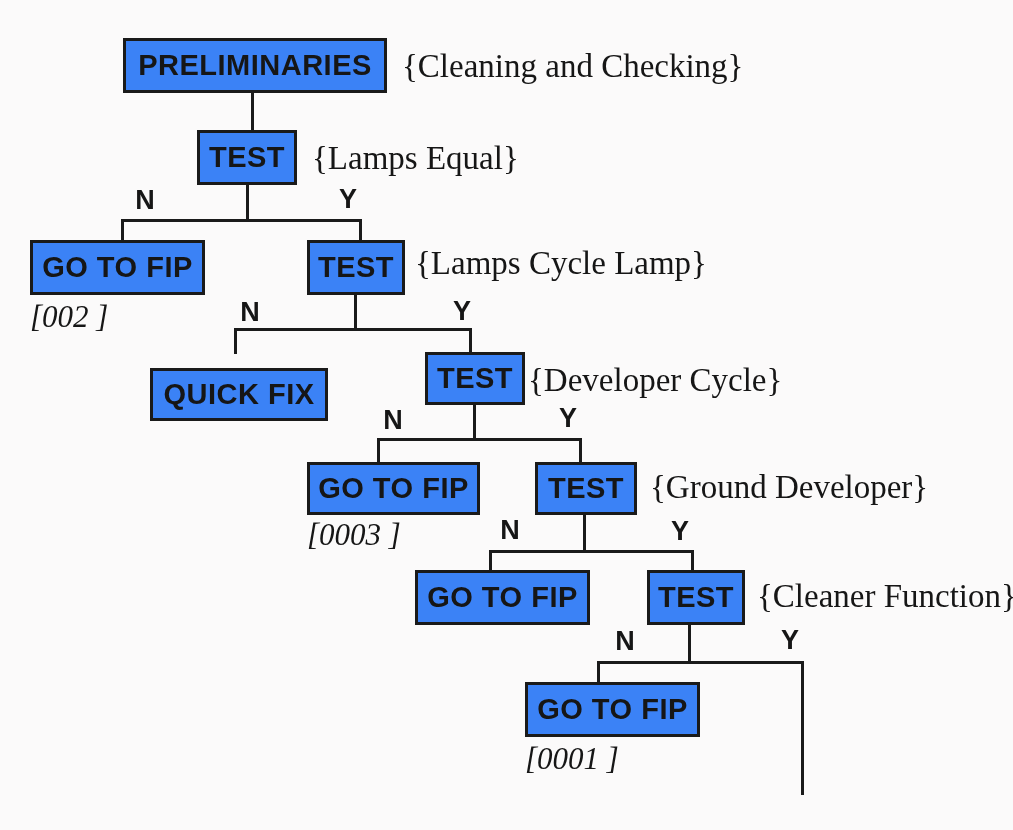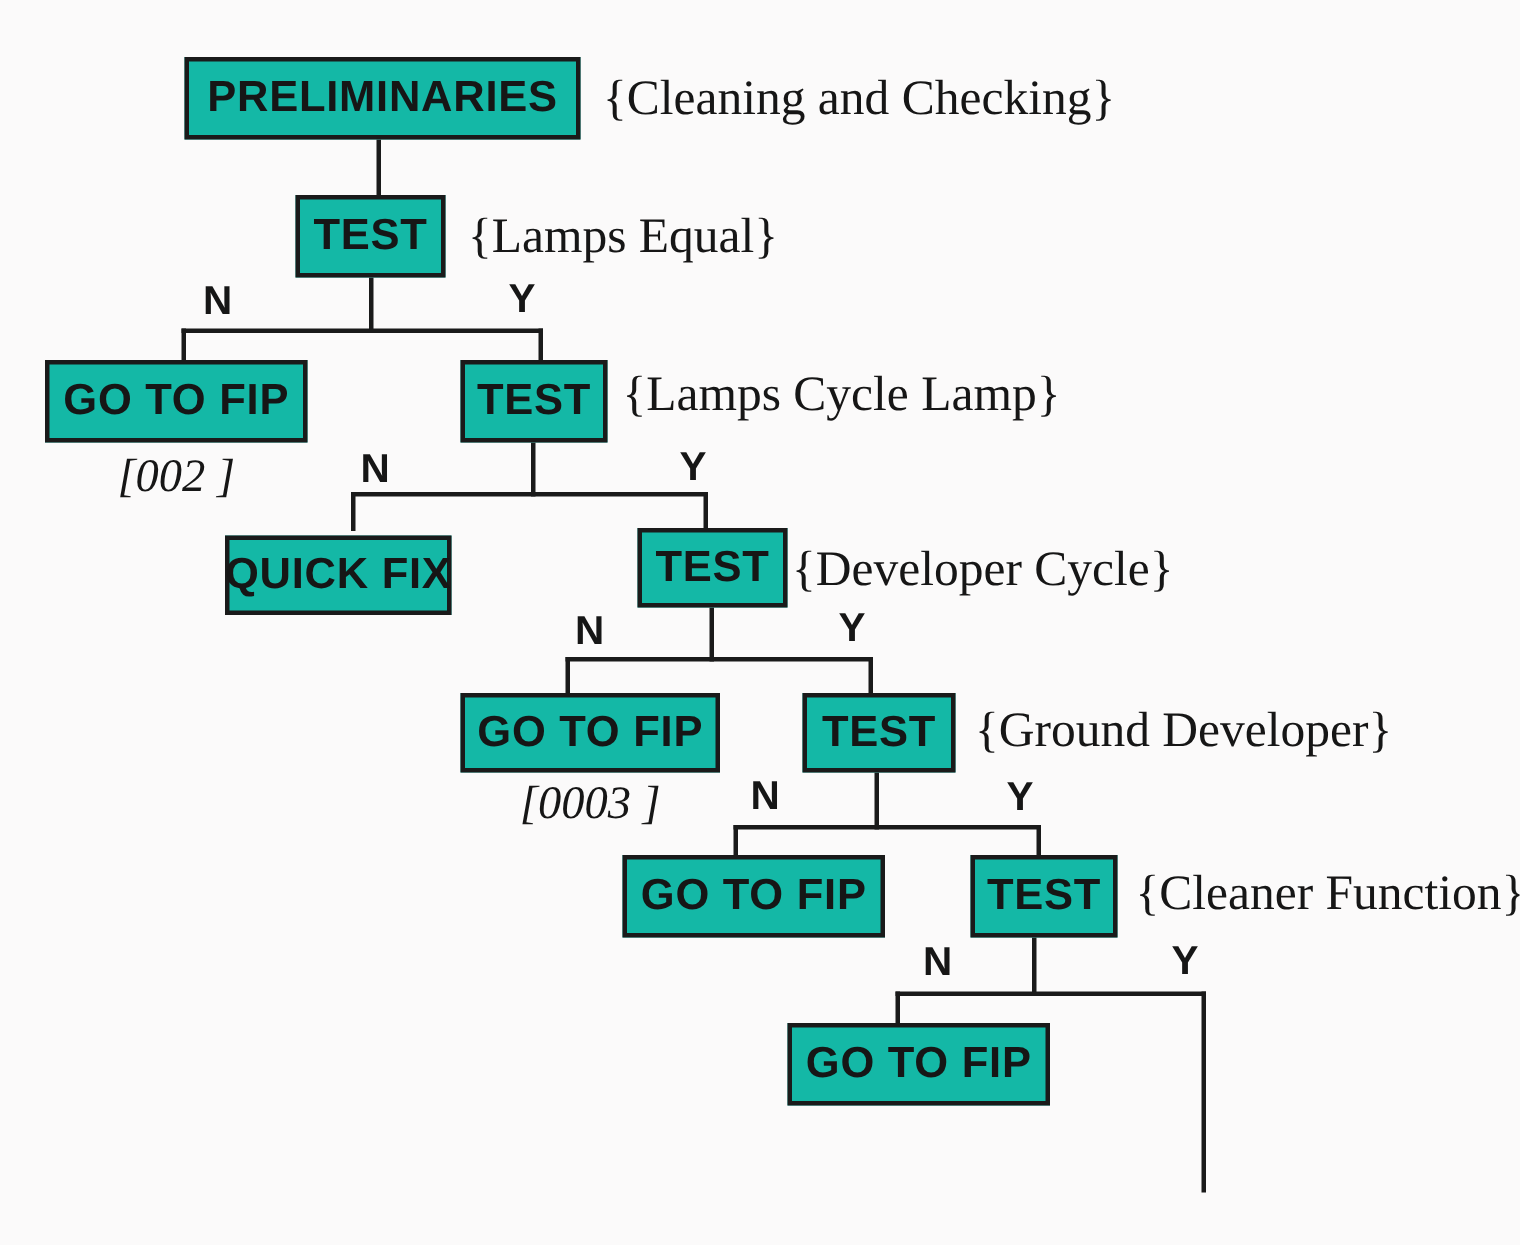--- a/index.html
+++ b/index.html
@@ -10,21 +10,21 @@
     overflow:hidden;
   }
   #canvas {
     position:relative;
     width:1013px; height:830px;
     background:#fbfafa;
     color:#1a1a1a;
   }
   .node {
     position:absolute;
-    background:#14b8a6;
+    background:#3b82f6;
     border:3px solid #1a1a1a;
     box-sizing:border-box;
     display:flex; align-items:center; justify-content:center;
   }
   .node span {
     font-weight:bold;
     font-size:29px;
     letter-spacing:0.5px;
     white-space:nowrap;
     color:#161616;
@@ -36,21 +36,20 @@
     line-height:34px;
     white-space:nowrap;
     color:#161616;
   }
   .code {
     position:absolute;
     font-family:"Liberation Serif", serif;
     font-style:italic;
     font-size:31px;
     line-height:32px;
-    text-align:center;
     white-space:nowrap;
     color:#161616;
   }
   .ny {
     position:absolute;
     transform:translateX(-50%);
     font-weight:bold;
     font-size:27px;
     line-height:27px;
     color:#161616;
@@ -97,21 +96,21 @@
   </div>
   <div class="node" style="left:197px;top:130px;width:100px;height:55px">
     <span>TEST</span>
   </div>
   <div class="node" style="left:30px;top:240px;width:175px;height:55px">
     <span>GO TO FIP</span>
   </div>
   <div class="node" style="left:307px;top:240px;width:98px;height:55px">
     <span>TEST</span>
   </div>
-  <div class="node" style="left:150px;top:357px;width:151px;height:53px">
+  <div class="node" style="left:150px;top:368px;width:178px;height:53px">
     <span>QUICK FIX</span>
   </div>
   <div class="node" style="left:425px;top:352px;width:100px;height:53px">
     <span>TEST</span>
   </div>
   <div class="node" style="left:307px;top:462px;width:173px;height:53px">
     <span>GO TO FIP</span>
   </div>
   <div class="node" style="left:535px;top:462px;width:102px;height:53px">
     <span>TEST</span>
@@ -128,20 +127,21 @@
 
   <div class="annotation" style="left:402px;top:49px">{Cleaning and Checking}</div>
   <div class="annotation" style="left:312px;top:141px">{Lamps Equal}</div>
   <div class="annotation" style="left:415px;top:246px">{Lamps Cycle Lamp}</div>
   <div class="annotation" style="left:528px;top:363px">{Developer Cycle}</div>
   <div class="annotation" style="left:650px;top:470px">{Ground Developer}</div>
   <div class="annotation" style="left:757px;top:579px">{Cleaner Function}</div>
 
   <div class="code" style="left:30px;top:301px;width:175px">[002 ]</div>
   <div class="code" style="left:307px;top:519px;width:173px">[0003 ]</div>
+  <div class="code" style="left:525px;top:743px;width:175px">[0001 ]</div>
 
   <div class="ny" style="left:145px;top:187px">N</div>
   <div class="ny" style="left:348px;top:186px">Y</div>
   <div class="ny" style="left:250px;top:299px">N</div>
   <div class="ny" style="left:462px;top:298px">Y</div>
   <div class="ny" style="left:393px;top:407px">N</div>
   <div class="ny" style="left:568px;top:405px">Y</div>
   <div class="ny" style="left:510px;top:517px">N</div>
   <div class="ny" style="left:680px;top:518px">Y</div>
   <div class="ny" style="left:625px;top:628px">N</div>

